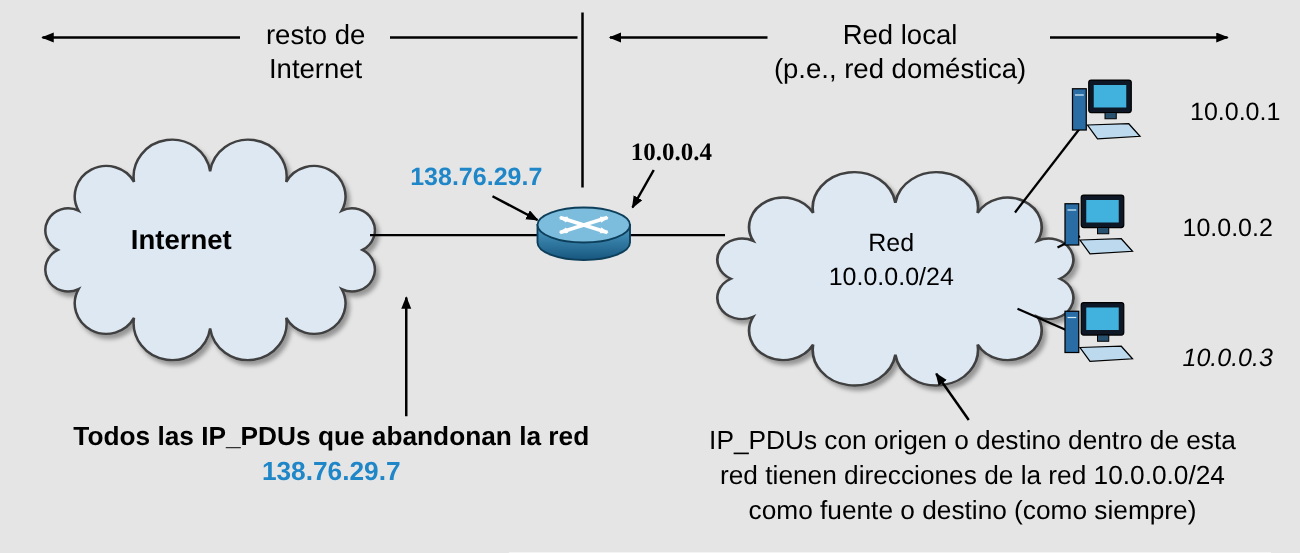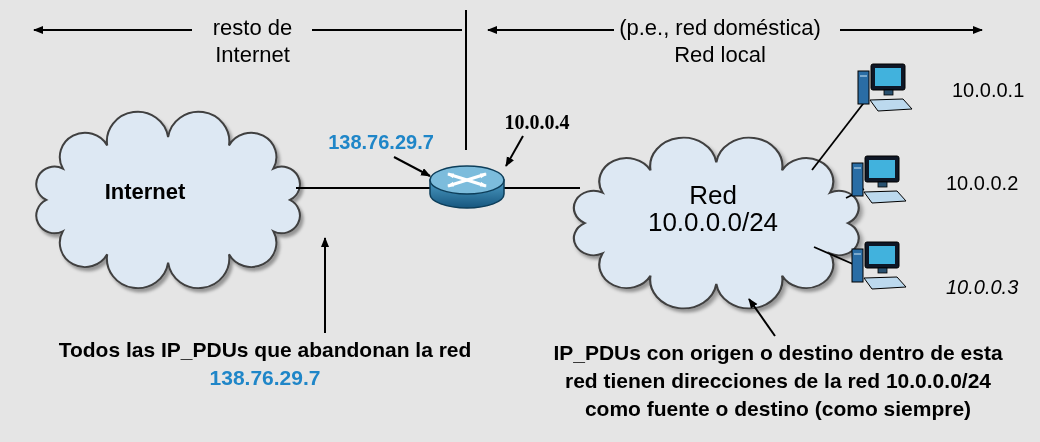--- a/index.html
+++ b/index.html
@@ -11,27 +11,27 @@
   .ln{stroke:#000;stroke-width:2;fill:none;}
   .thin{stroke-width:1.8;}
   .cloud{fill:var(--cloud-fill,#dde8f3);stroke:var(--cloud-stroke,#3f3f3f);stroke-width:2.3;}
   .router-top{fill:var(--router-blue,#7cbcdc);stroke:#0d3e5a;stroke-width:1.5;}
   .lbl{position:absolute;text-align:center;white-space:nowrap;}
   .top-left-label{left:175px;top:14px;width:155px;font-size:22px;line-height:27px;}
   .top-right-label{left:585px;top:14px;width:270px;font-size:22px;line-height:27px;}
   .internet-label{left:75px;top:179px;width:140px;font-size:22px;font-weight:bold;}
   .wan-ip{left:318px;top:131px;width:126px;font-size:20px;font-weight:bold;}
   .lan-ip{left:492px;top:111px;width:90px;font-size:20px;font-weight:bold;font-family:Liberation Serif, serif;}
-  .red-label{left:628px;top:182px;width:170px;font-size:26px;line-height:27px;}
+  .red-label{left:628px;top:182px;width:170px;font-size:20px;line-height:27px;}
   .host-ip{width:95px;font-size:20px;text-align:left;}
   .host-1{left:952px;top:79px;}
   .host-2{left:946px;top:172px;}
   .host-3{left:946px;top:276px;font-style:italic;}
   .note-left{left:15px;top:336px;width:500px;font-size:21px;line-height:28px;font-weight:bold;}
-  .note-right{left:518px;top:339px;width:520px;font-size:21px;line-height:28px;font-weight:bold;}
+  .note-right{left:518px;top:339px;width:520px;font-size:21px;line-height:28px;}
   .accent{color:var(--accent-blue,#1f86c8);}
 </style>
 </head>
 <body>
 
 <div class="canvas">
 
   <svg class="layer" width="1040" height="442" viewBox="0 0 1040 442">
     <defs>
       <marker id="arr" markerUnits="userSpaceOnUse" markerWidth="12" markerHeight="10" refX="9" refY="4" orient="auto-start-reverse">
@@ -90,22 +90,22 @@
     <line class="ln" x1="325" y1="333" x2="325" y2="238" marker-end="url(#arr)"></line>
     <line class="ln" x1="775" y1="336" x2="749" y2="299" marker-end="url(#arr)"></line>
   </svg>
 
   <div class="lbl top-left-label">
     <div>resto de</div>
     <div>Internet</div>
   </div>
 
   <div class="lbl top-right-label">
+    <div>Red local</div>
     <div>(p.e., red doméstica)</div>
-    <div>Red local</div>
   </div>
 
   <div class="lbl internet-label">Internet</div>
 
   <div class="lbl wan-ip accent">138.76.29.7</div>
 
   <div class="lbl lan-ip">10.0.0.4</div>
 
   <div class="lbl red-label">
     <div>Red</div>

